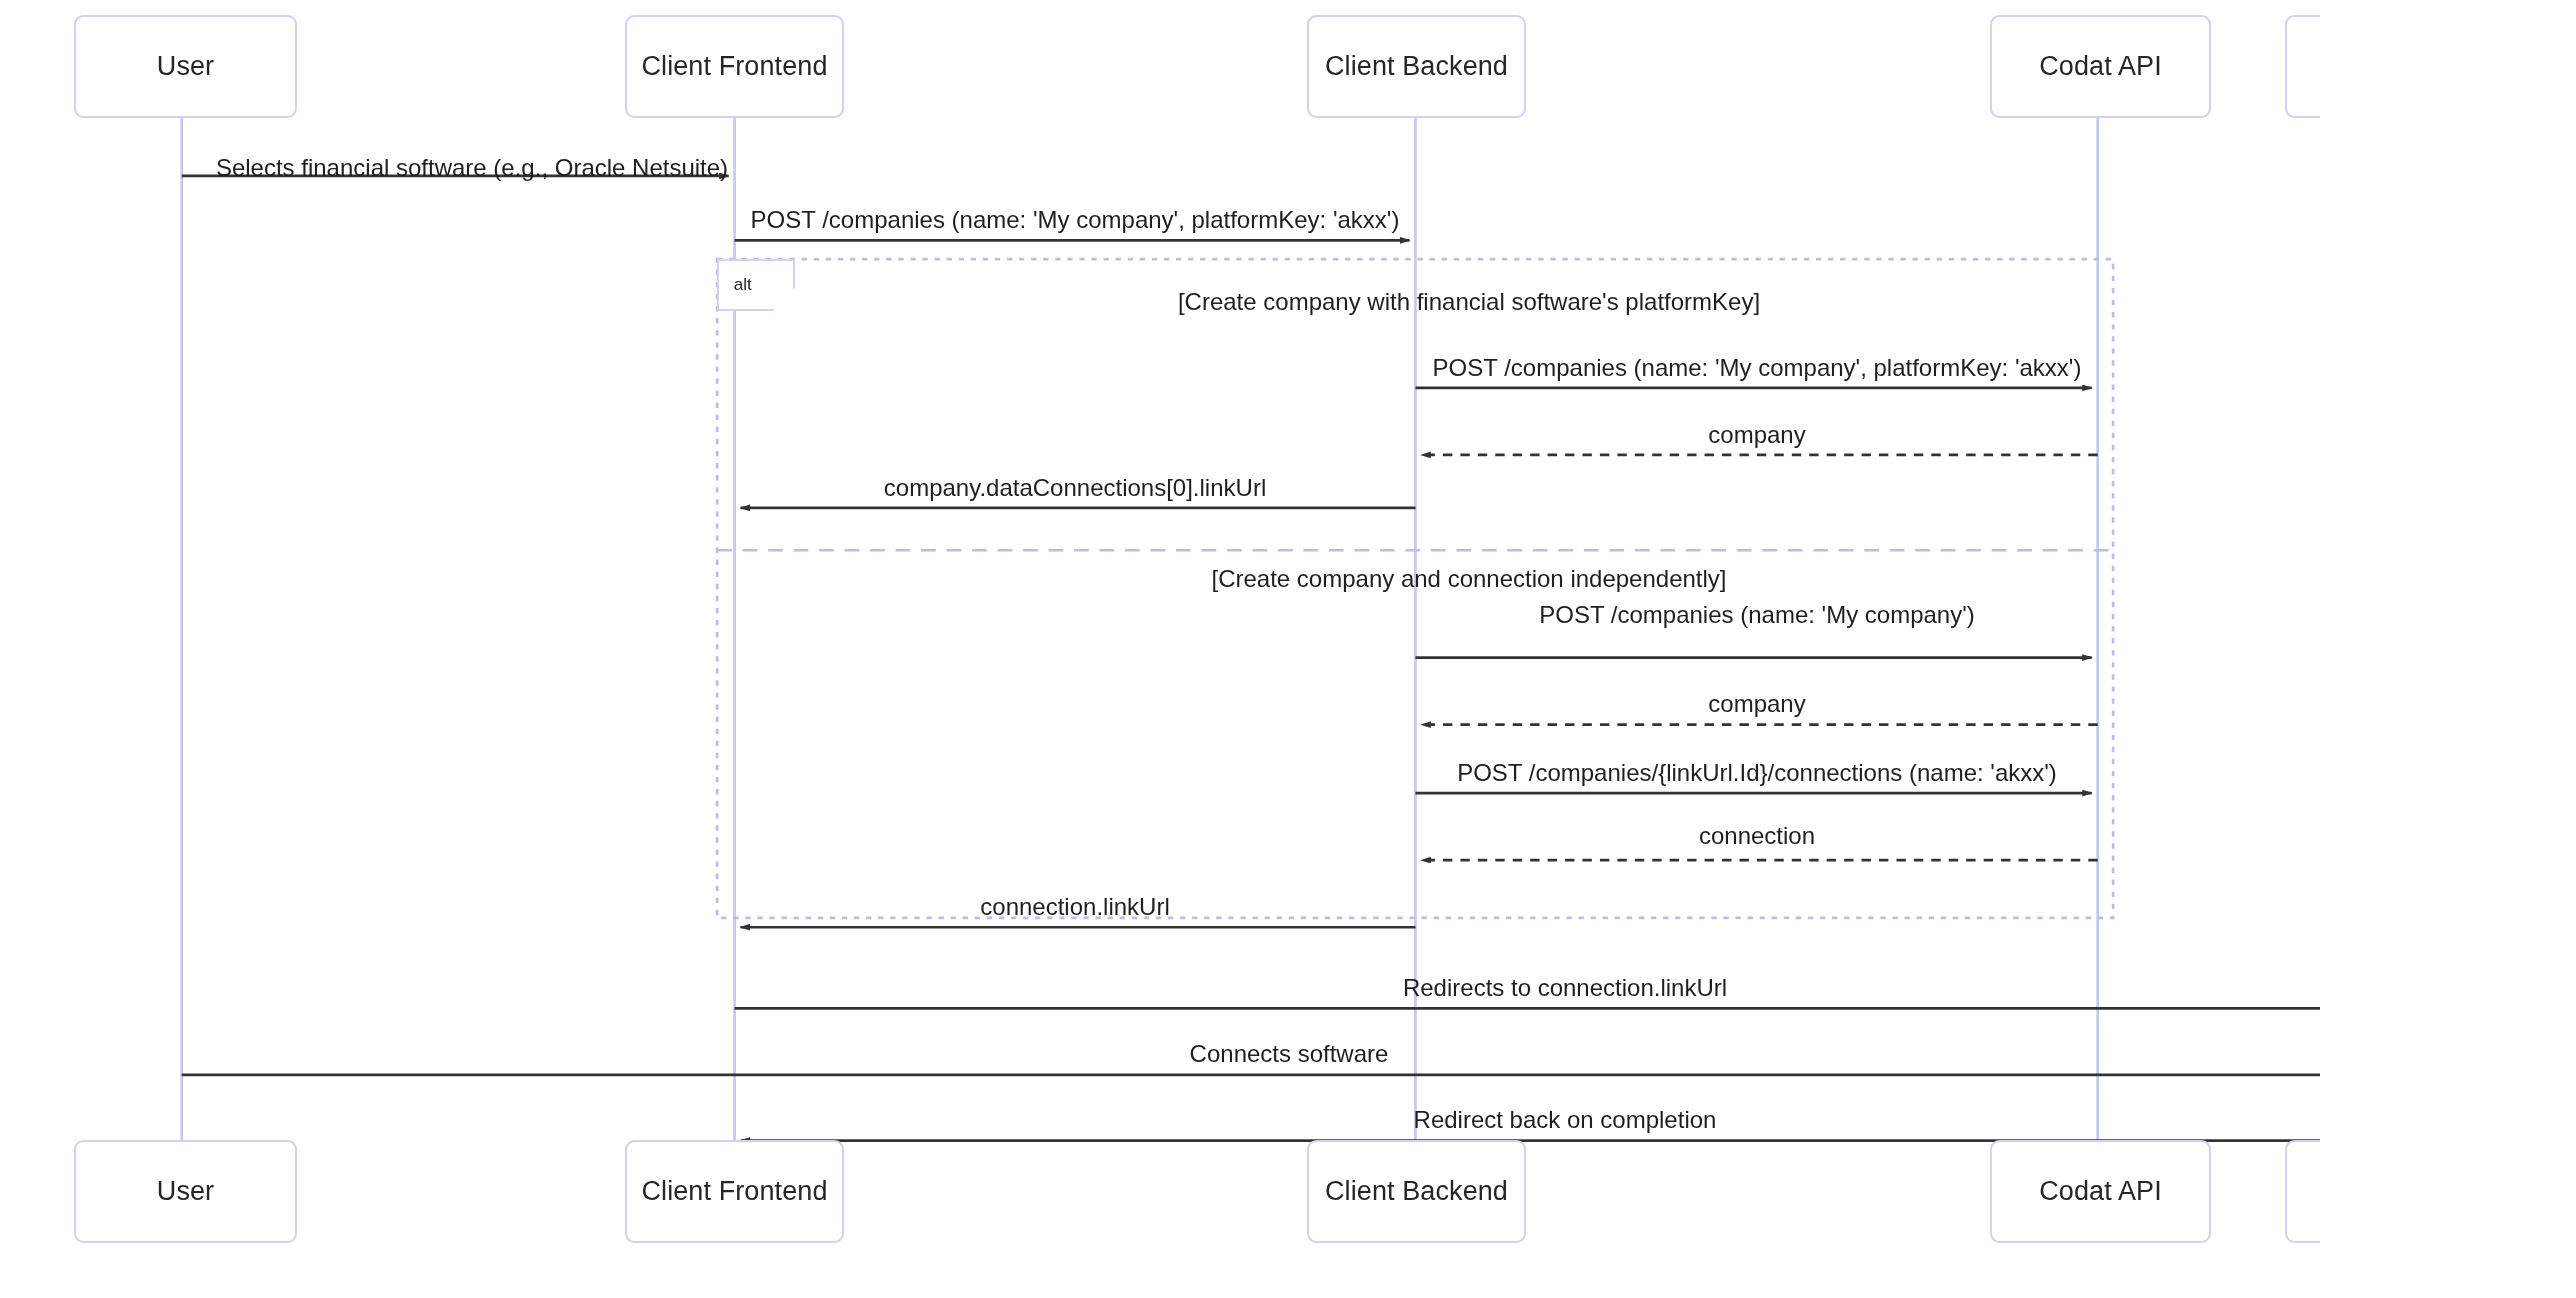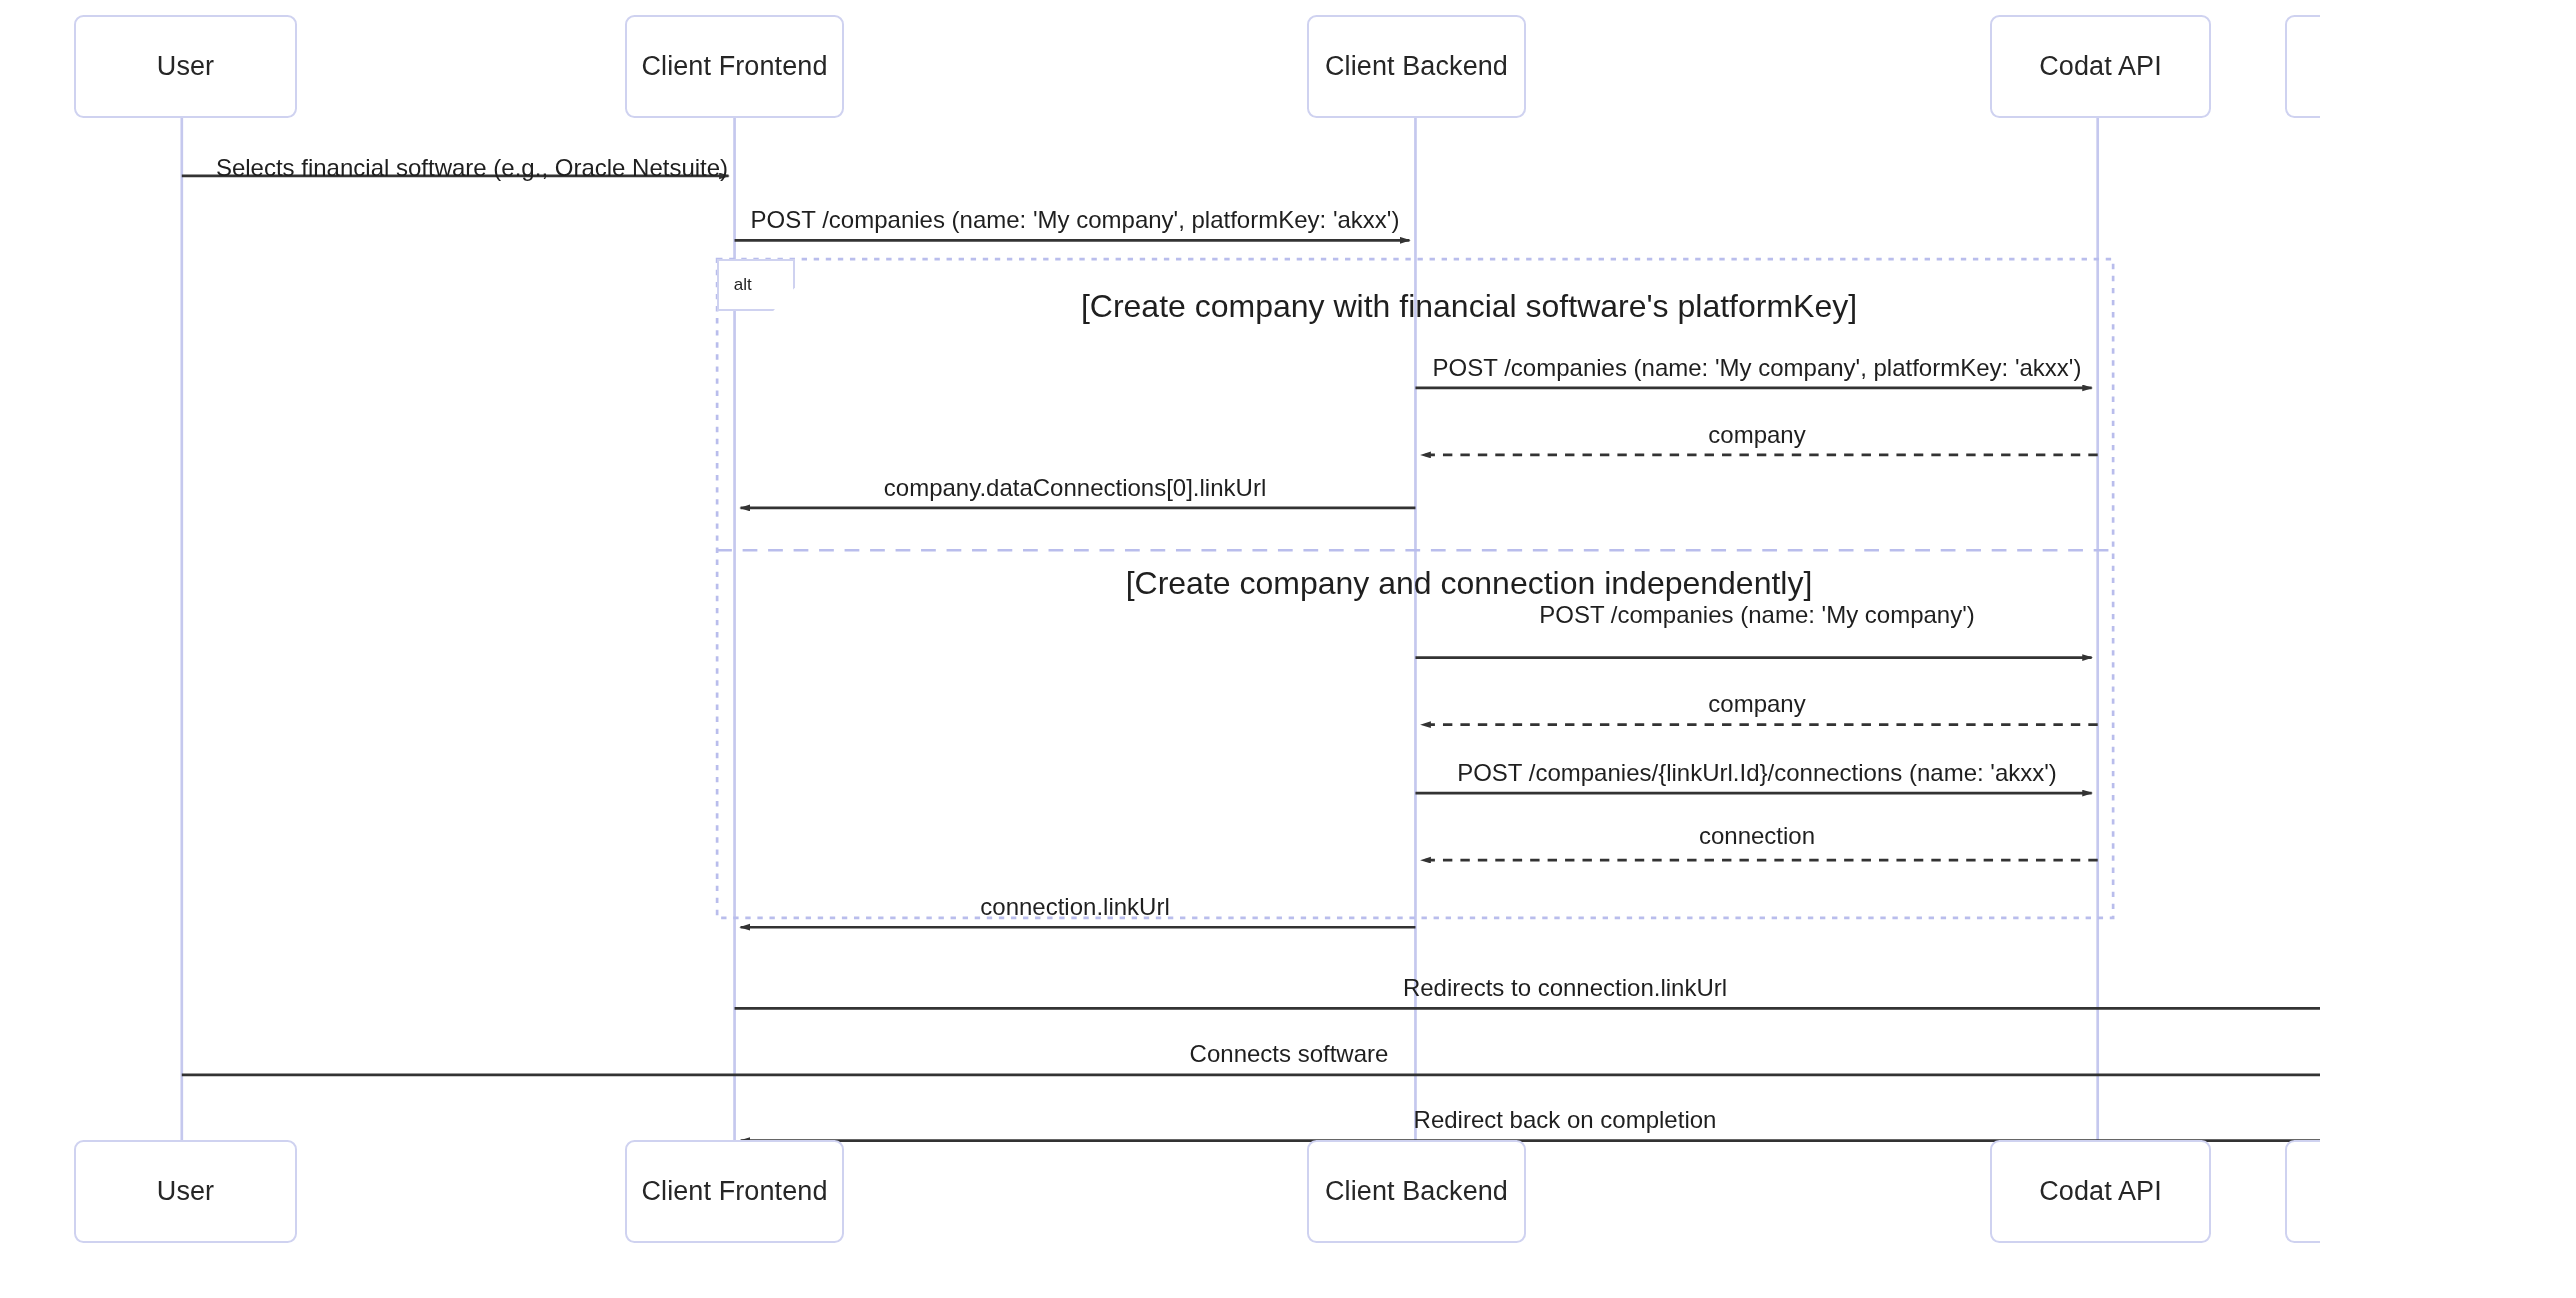--- a/index.html
+++ b/index.html
@@ -26,21 +26,21 @@
     font-size:24px;
     line-height:1;
     white-space:nowrap;
     z-index:5;
     background:transparent;
   }
   .alt-cond{
     position:absolute;
     transform:translateX(-50%);
     color:#1f1f1f;
-    font-size:32px;
+    font-size:24px;
     line-height:1;
     white-space:nowrap;
     z-index:5;
   }
   .alt-tag{
     position:absolute;
     box-sizing:border-box;
     background:#ffffff;
     border:2px solid #cfd2f0;
     color:#1f1f1f;

